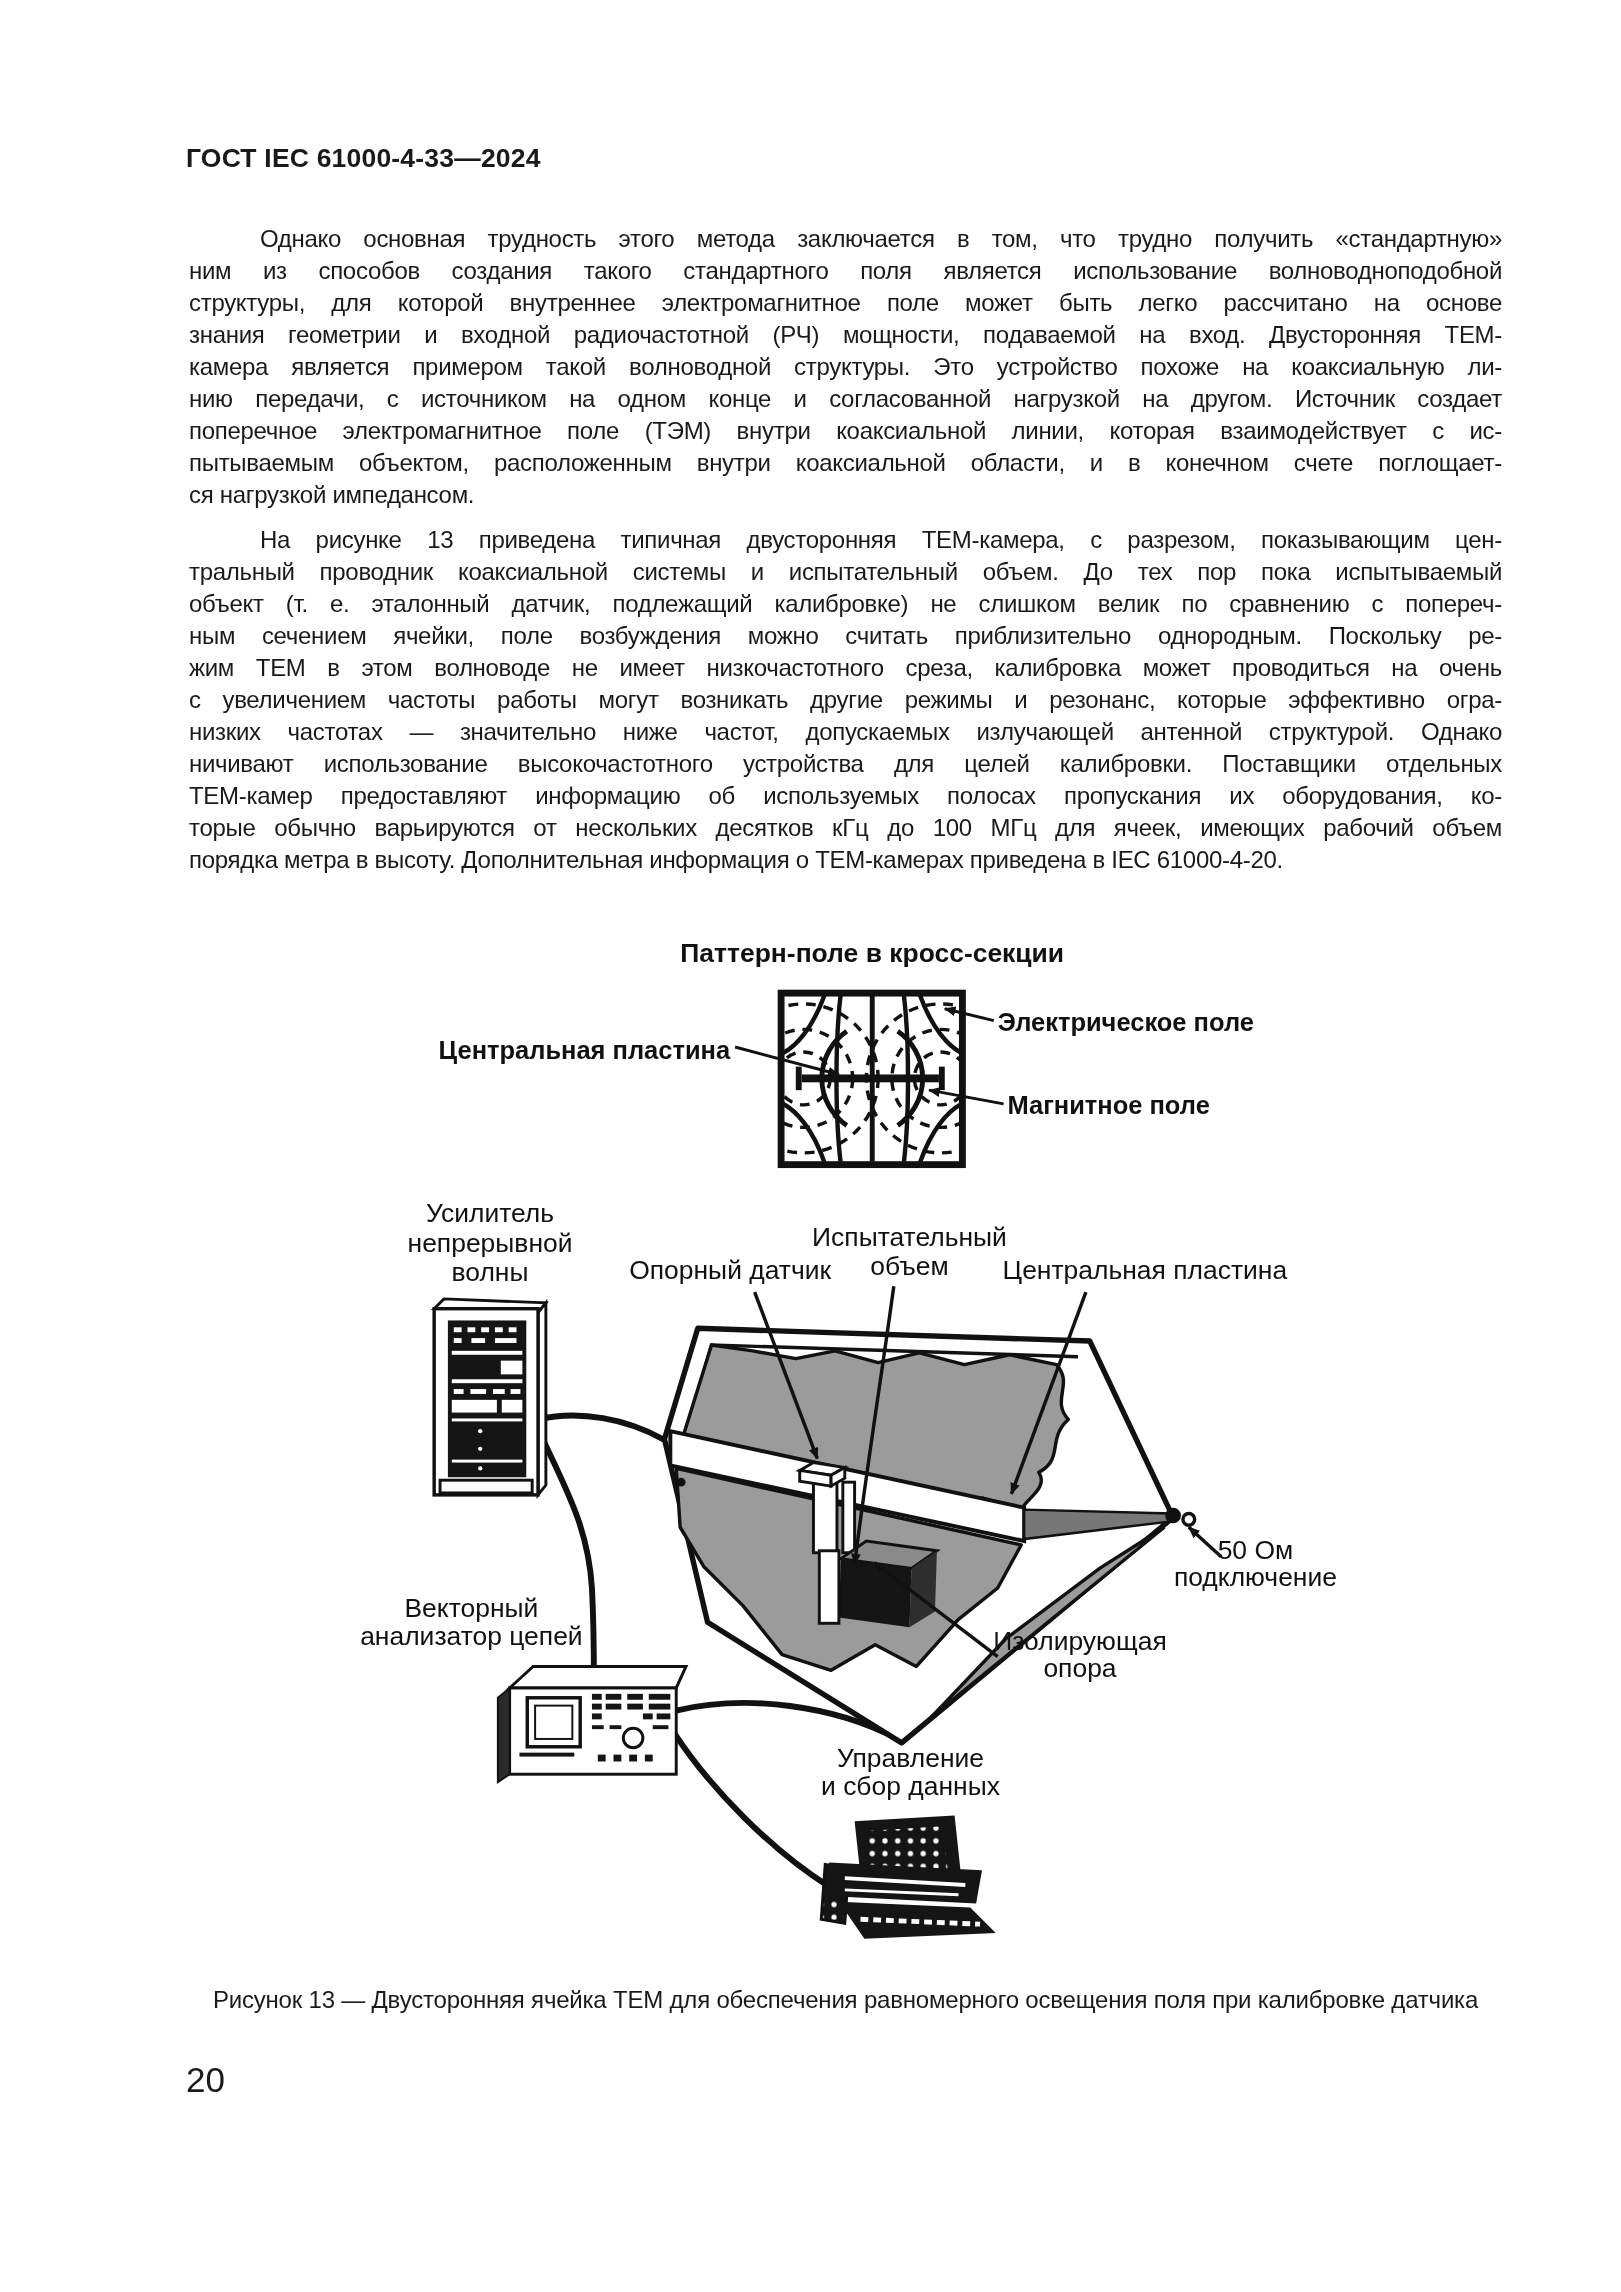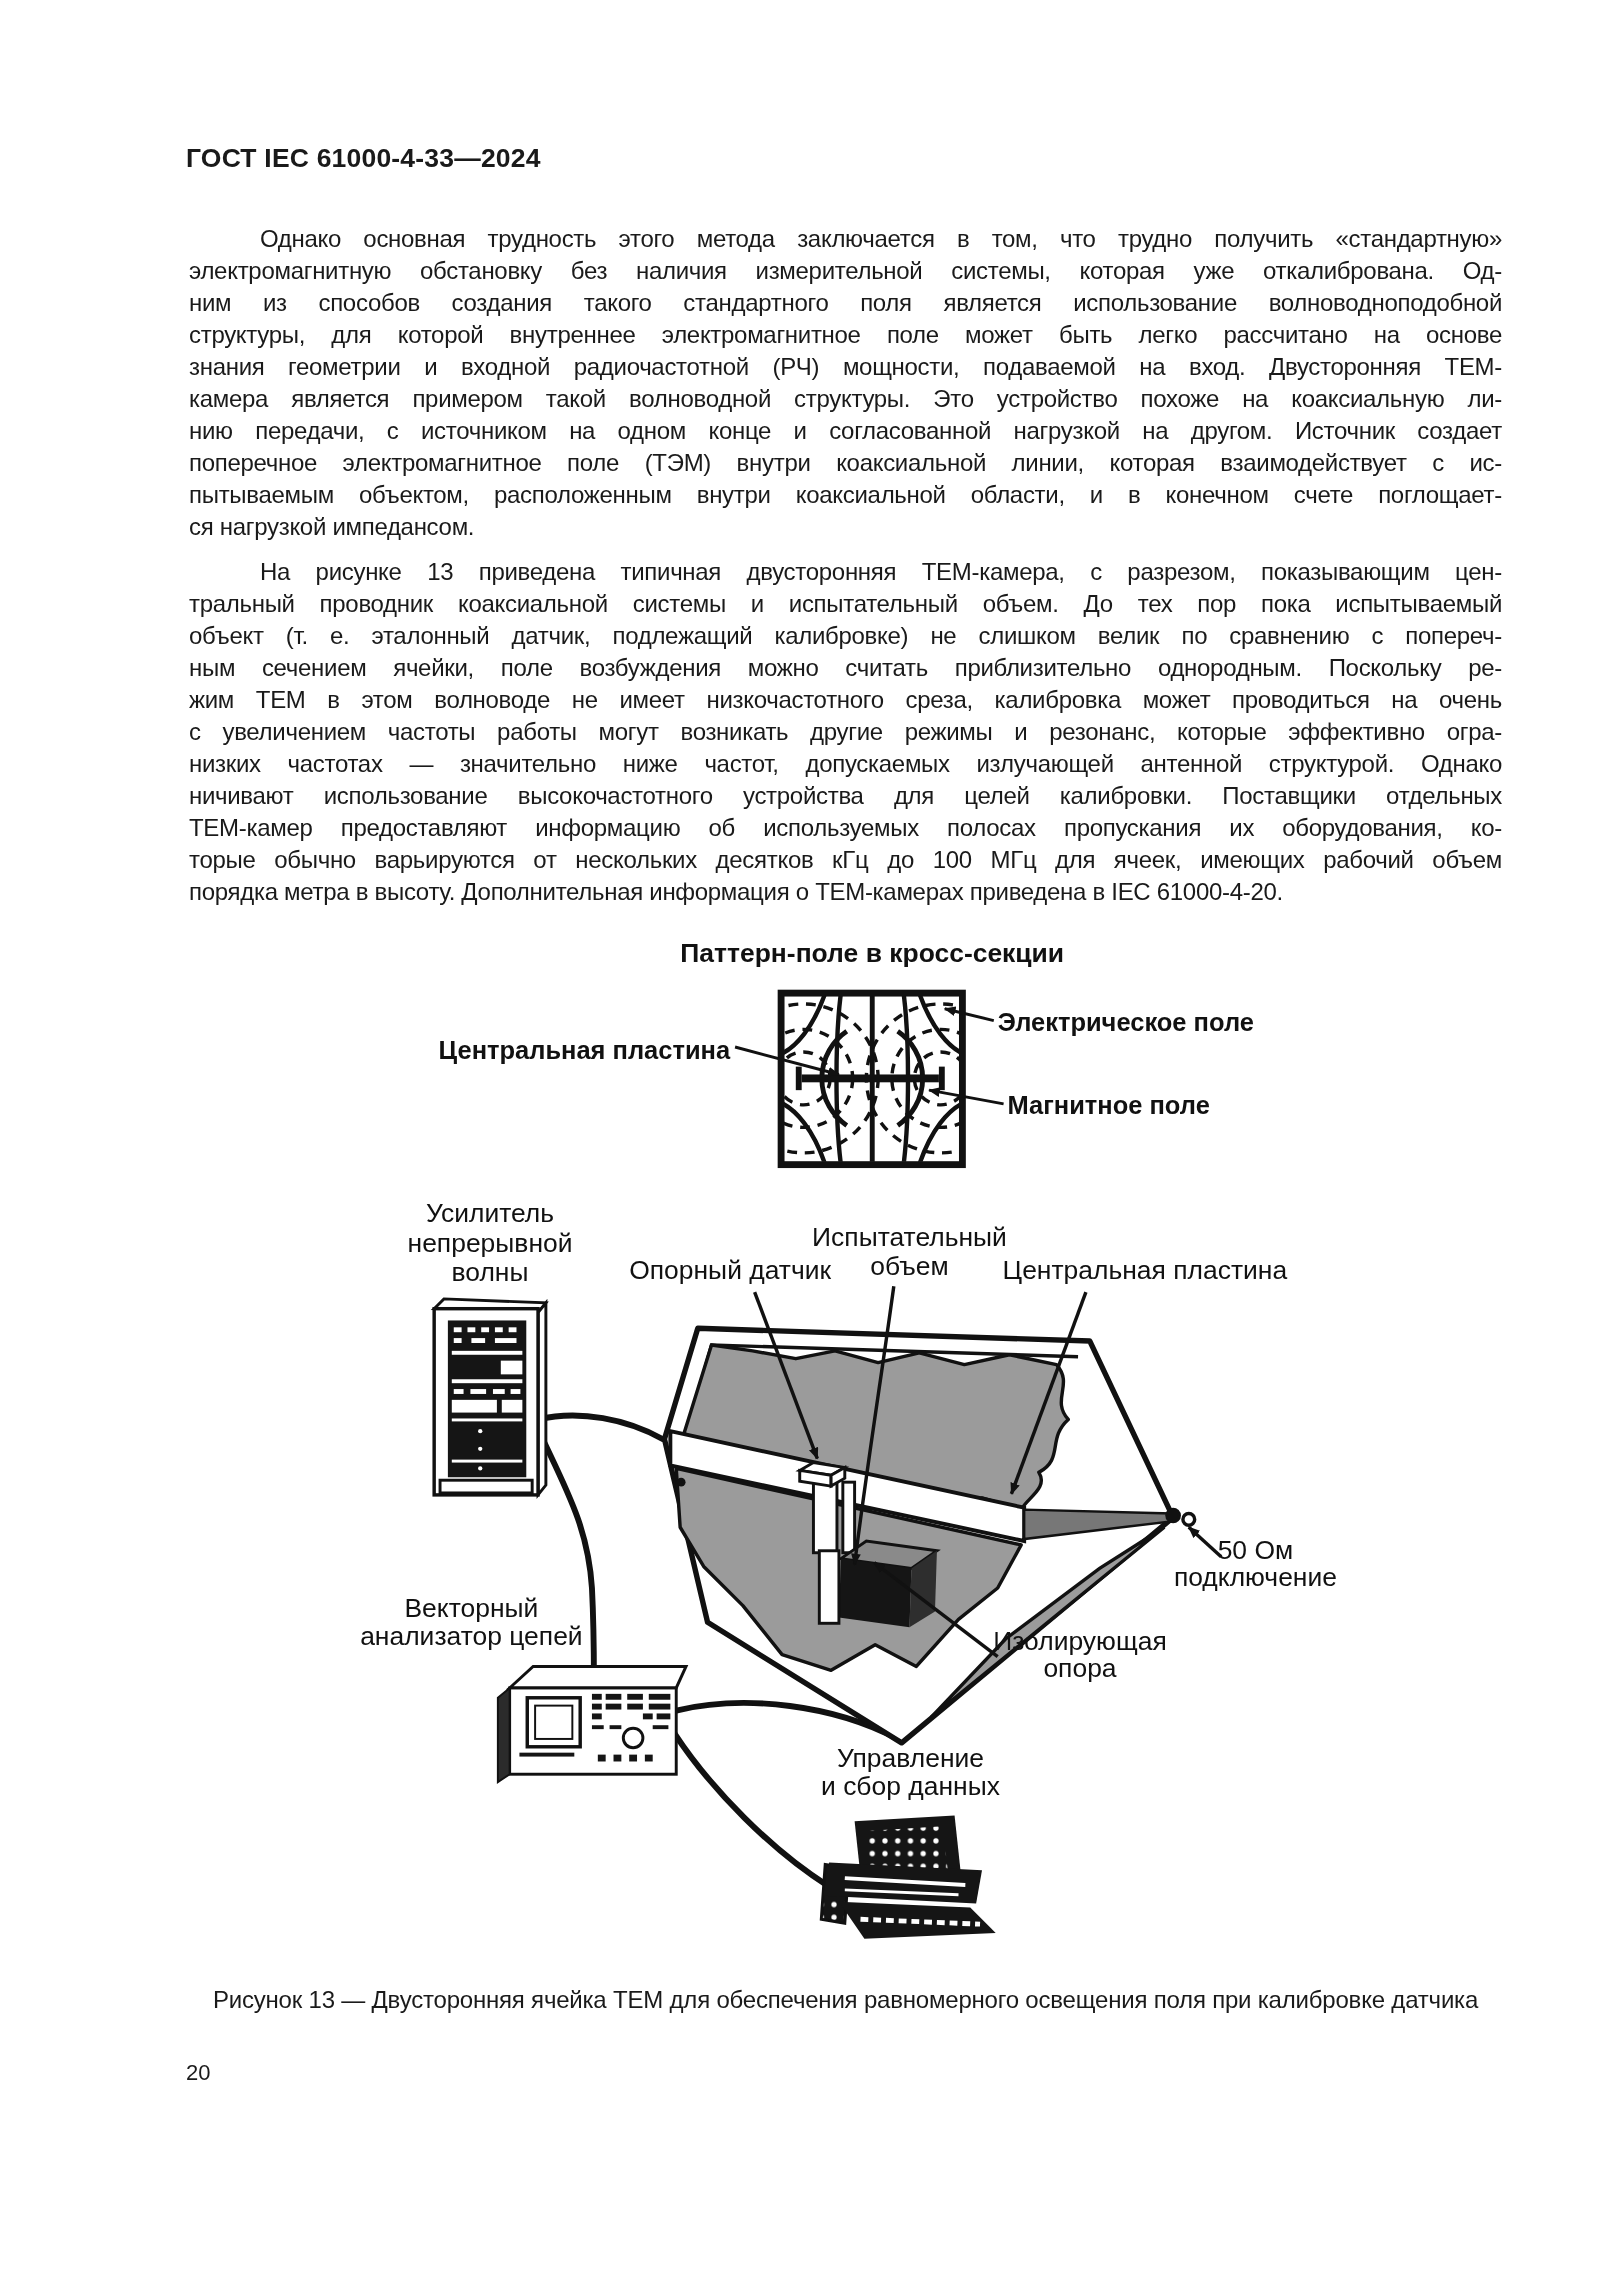--- a/index.html
+++ b/index.html
@@ -22,38 +22,37 @@
   }
   .bline{text-align:justify;text-align-last:justify;white-space:nowrap;}
   .bline.lastline{text-align-last:left;}
   .bline.firstline{text-indent:71px;}
   .p2{margin-top:13px;}
   .caption{
     position:absolute;left:189px;top:1986px;width:1313px;
     font-size:24px;text-align:center;letter-spacing:-0.2px;
   }
   .pagenum{
-    position:absolute;left:186px;top:2060px;font-size:22px;text-align:right;
+    position:absolute;left:186px;top:2060px;font-size:35px;text-align:right;
   }
   svg.fig{position:absolute;left:0;top:0;}
   svg text{font-family:"Liberation Sans", sans-serif;fill:#111;}
   text.lbl{font-size:27px;}
   text.xlbl{font-size:26px;font-weight:bold;}
   text.xtitle{font-size:27px;font-weight:bold;}
 </style>
 </head>
 <body>
 
 <div class="page">
 
   <div class="header">ГОСТ IEC 61000-4-33—2024</div>
 
   <div class="bodytext">
     <div class="bline firstline">Однако основная трудность этого метода заключается в том, что трудно получить «стандартную»</div>
-    <div class="bline">электромагнитную обстановку без наличия измерительной системы, которая уже откалибрована. Од-</div>
     <div class="bline">ним из способов создания такого стандартного поля является использование волноводноподобной</div>
     <div class="bline">структуры, для которой внутреннее электромагнитное поле может быть легко рассчитано на основе</div>
     <div class="bline">знания геометрии и входной радиочастотной (РЧ) мощности, подаваемой на вход. Двусторонняя ТЕМ-</div>
     <div class="bline">камера является примером такой волноводной структуры. Это устройство похоже на коаксиальную ли-</div>
     <div class="bline">нию передачи, с источником на одном конце и согласованной нагрузкой на другом. Источник создает</div>
     <div class="bline">поперечное электромагнитное поле (ТЭМ) внутри коаксиальной линии, которая взаимодействует с ис-</div>
     <div class="bline">пытываемым объектом, расположенным внутри коаксиальной области, и в конечном счете поглощает-</div>
     <div class="bline lastline">ся нагрузкой импедансом.</div>
     <div class="bline firstline p2">На рисунке 13 приведена типичная двусторонняя ТЕМ-камера, с разрезом, показывающим цен-</div>
     <div class="bline">тральный проводник коаксиальной системы и испытательный объем. До тех пор пока испытываемый</div>

